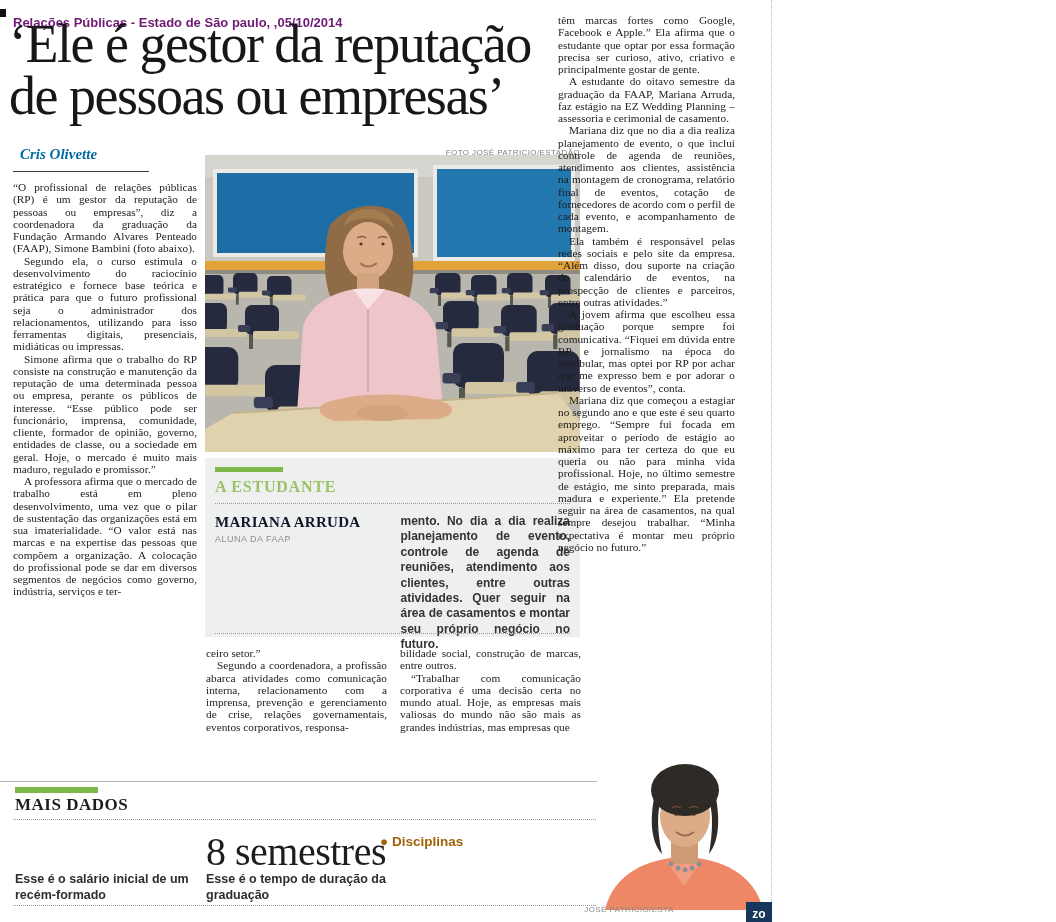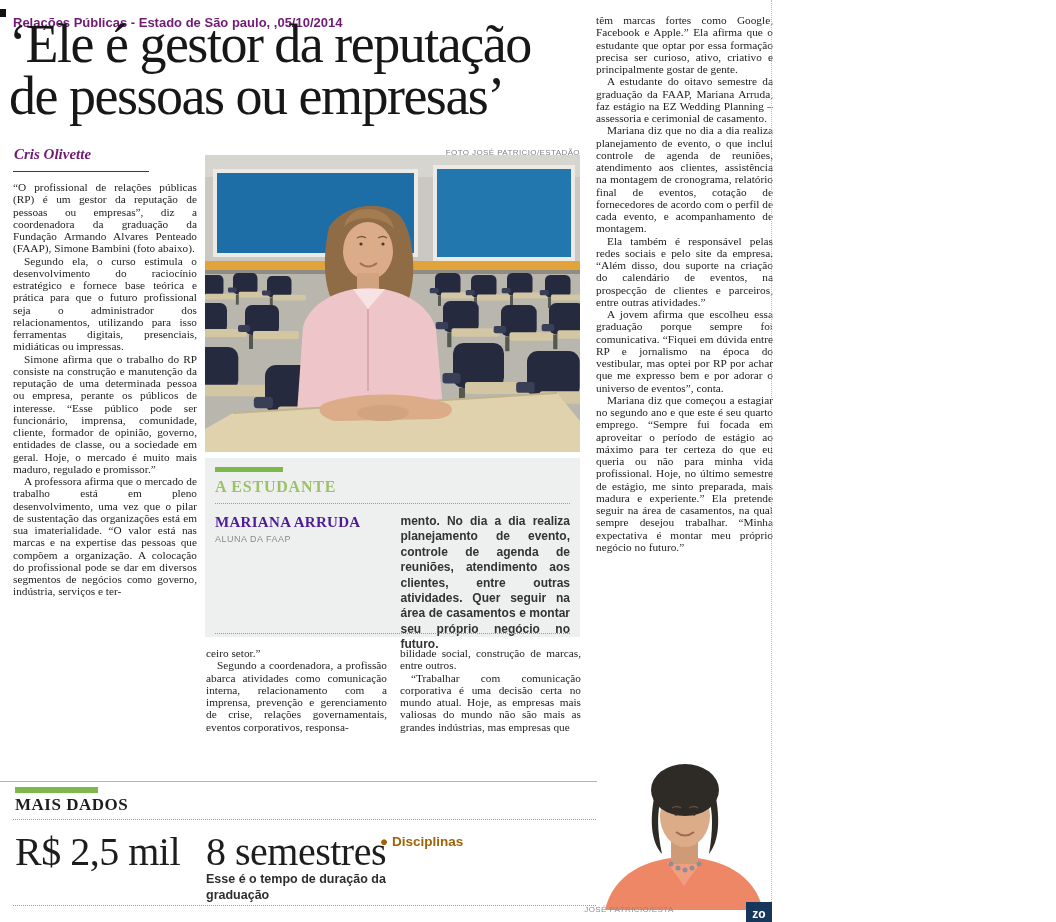--- a/index.html
+++ b/index.html
@@ -2,40 +2,40 @@
 <html><head>
 <meta charset="utf-8">
 <style>
   html,body{margin:0;padding:0;background:#fff;}
   #page{position:relative;width:1056px;height:922px;background:#ffffff;overflow:hidden;
         font-family:"Liberation Serif",serif;color:#1c1c1c;}
   .edge-mark{position:absolute;left:0;top:9px;width:6px;height:8px;background:#111;}
   .kicker{position:absolute;left:13px;top:15px;font:700 13px "Liberation Sans",sans-serif;color:#701a75;}
   .headline{position:absolute;left:9px;top:18px;width:768px;font-family:"Liberation Serif",serif;
             font-size:54px;line-height:52px;letter-spacing:-1.5px;color:#171717;}
-  .byline{position:absolute;left:14px;top:146px;font:italic 700 15px "Liberation Serif",serif;color:#701a75;}
+  .byline{position:absolute;left:20px;top:146px;font:italic 700 15px "Liberation Serif",serif;color:#0369a1;}
   .byline-rule{position:absolute;left:13px;top:171px;width:136px;border-top:1.5px solid #3a3a3a;}
   .colbase{position:absolute;font-size:11.3px;line-height:12.25px;text-align:justify;color:#1c1c1c;}
   .colbase p{margin:0;}
   .colbase p + p{text-indent:11px;}
   .col1{left:13px;top:181px;width:184px;}
   .col2{left:206px;top:647px;width:181px;}
   .col3{left:400px;top:647px;width:181px;}
-  .col4{left:596px;top:14px;width:177px;}
+  .col4{left:558px;top:14px;width:177px;}
   .photo-credit-top{position:absolute;left:205px;top:148px;width:375px;text-align:right;
             font:400 8px "Liberation Sans",sans-serif;color:#7f7f7f;letter-spacing:0.4px;}
   .main-photo{position:absolute;left:205px;top:155px;width:375px;height:297px;}
   .student-box{position:absolute;left:205px;top:458px;width:375px;height:179px;background:#edf0ee;
             box-sizing:border-box;padding:7px 10px 0;}
   .sb-bar{width:68px;height:5px;background:#7eb74a;margin:2px 0 6px;}
   .sb-title{font:700 16px "Liberation Serif",serif;color:#9bc268;letter-spacing:0.8px;
             padding-bottom:7px;border-bottom:1px dotted #9a9a9a;}
   .sb-cols{display:flex;gap:16px;padding-top:10px;}
   .sb-col{width:170px;font:700 12px/15.4px "Liberation Sans",sans-serif;color:#333;text-align:justify;}
-  .sb-name{font:700 15px "Liberation Serif",serif;color:#4c1d95;letter-spacing:0.3px;}
+  .sb-name{font:700 15px "Liberation Serif",serif;color:#0f172a;letter-spacing:0.3px;}
   .sb-role{font:400 9px "Liberation Sans",sans-serif;color:#8b8b8b;letter-spacing:0.5px;margin:3px 0 12px;}
   .sb-star{color:#8cb85c;}
   .sb-bottom-rule{position:absolute;left:10px;right:10px;bottom:3px;border-top:1px dotted #9a9a9a;}
   .rule-above-footer{position:absolute;left:0;top:781px;width:770px;border-top:1px solid #b5b5b5;}
   .md-bar{position:absolute;left:15px;top:787px;width:83px;height:6px;background:#7eb74a;}
   .md-title{position:absolute;left:15px;top:795px;font:700 17px "Liberation Serif",serif;
             letter-spacing:0.5px;color:#1d1d1d;}
   .dotted{border-top:1px dotted #9a9a9a;position:absolute;left:13px;width:757px;}
   .md-value{position:absolute;top:828px;font:400 40px "Liberation Serif",serif;letter-spacing:-0.5px;color:#1d1d1d;}
   .md-caption{position:absolute;top:871px;width:180px;font:700 12.5px/16px "Liberation Sans",sans-serif;color:#2e2e2e;}
@@ -163,21 +163,21 @@
     <p>A jovem afirma que escolheu essa graduação porque sempre foi comunicativa. “Fiquei em dúvida entre RP e jornalismo na época do vestibular, mas optei por RP por achar que me expresso bem e por adorar o universo de eventos”, conta.</p>
     <p>Mariana diz que começou a estagiar no segundo ano e que este é seu quarto emprego. “Sempre fui focada em aproveitar o período de estágio ao máximo para ter certeza do que eu queria ou não para minha vida profissional. Hoje, no último semestre de estágio, me sinto preparada, mais madura e experiente.” Ela pretende seguir na área de casamentos, na qual sempre desejou trabalhar. “Minha expectativa é montar meu próprio negócio no futuro.”</p>
   </div>
 
   <div class="rule-above-footer"></div>
   <div class="md-bar"></div>
   <div class="md-title">MAIS DADOS</div>
   <div class="dotted" style="top:819px;"></div>
   <div class="dotted" style="top:905px;"></div>
 
-  <div class="md-value md-v1">R$ 2,5 mil</div>
+  <div class="md-caption md-c1">Esse é o salário inicial de um recém-formado</div>
   <div class="md-value md-v2">8 semestres</div>
   <div class="md-caption md-c2">Esse é o tempo de duração da graduação</div>
 
   <div class="md-disc-label"><span>●</span> <span>Disciplinas</span></div>
 
   <svg class="portrait" viewBox="0 0 173 152" preserveAspectRatio="none">
     <rect width="173" height="152" fill="#ffffff"></rect>
     <path d="M8,152 C16,116 50,100 87,99 C124,100 158,116 166,152 Z" fill="#ee8766"></path>
     <path d="M70,104 L87,128 L104,104 Z" fill="#f29d80"></path>
     <rect x="74" y="80" width="27" height="26" fill="#cf9b76"></rect>

